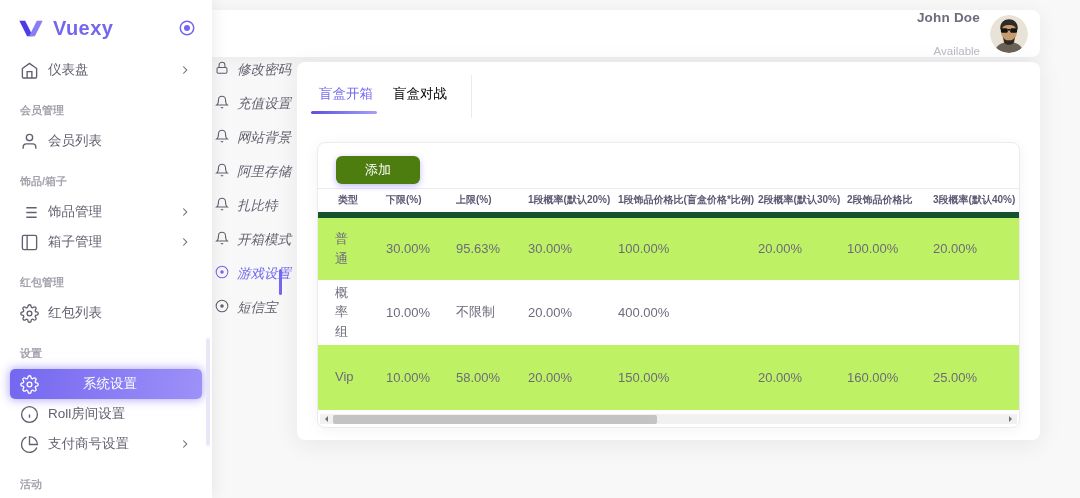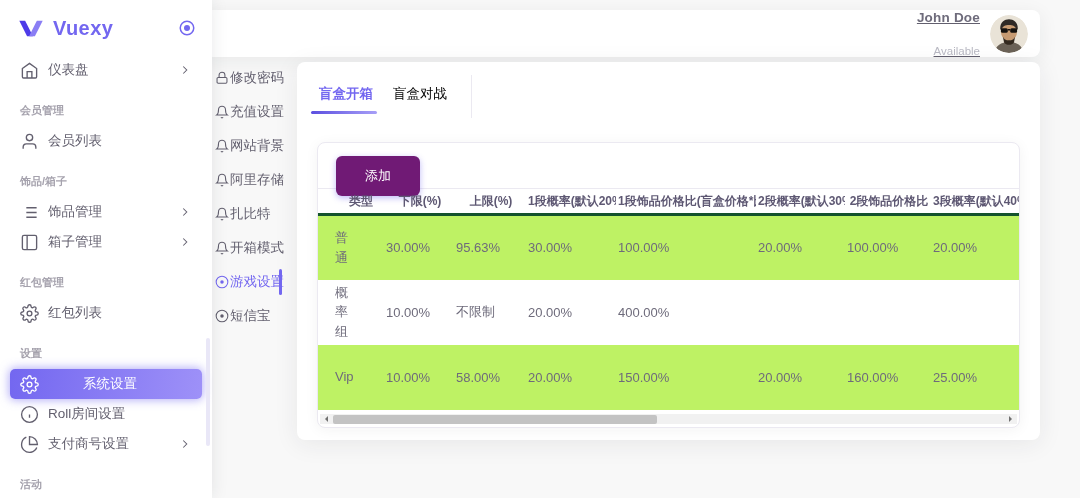--- a/index.html
+++ b/index.html
@@ -26,57 +26,57 @@
   .nav-item.active { background:linear-gradient(100deg,#7367f0 0%,#9e91f8 100%); color:#fff;
                      box-shadow:0 0 10px 1px rgba(115,103,240,.55);gap:44px; }
   .nav-section { margin:18px 0 9px; padding-left:10px; font-size:11px; color:#a5a2ad;
                  height:14px; line-height:14px;font-weight:bold; }
   .sb-thumb { position:absolute; right:2px; top:338px; width:4px; height:108px;
               border-radius:3px; background:#e9e7f7; cursor:pointer; }
 
   
   .topbar { position:absolute; left:205px; top:10px; width:835px; height:47px; background:#fff;
             border-radius:8px; box-shadow:0 4px 20px rgba(34,41,47,.07);
-            display:flex; align-items:center; justify-content:flex-end; padding-right:12px;text-decoration:underline; }
+            display:flex; align-items:center; justify-content:flex-end; padding-right:12px; }
   .user-text { text-align:right; margin-right:10px; }
   .user-name { font-size:13.5px; font-weight:700; color:#6e6b7b; letter-spacing:.2px; }
   .user-status { font-size:11.5px; color:#b9b9c3; margin-top:20px; }
   .avatar { width:38px; height:38px; border-radius:50%; overflow:hidden; cursor:pointer; flex:none; }
 
   
   .submenu { position:absolute; left:215px; top:61px; width:80px; z-index:2; }
-  .sm-item { display:flex; align-items:center; gap:1px; height:34px; font-size:13.5px;
-             color:#625f6e; position:relative; cursor:pointer; white-space:nowrap; }
+  .sm-item { display:flex; align-items:flex-start; gap:8px; height:34px; font-size:13.5px;
+             color:#625f6e; position:relative; cursor:pointer; white-space:nowrap;font-style:italic; }
   .sm-item svg { width:14px; height:14px; flex:none; }
   .sm-item.active { color:#7367f0; }
   .sm-item.active::after { content:""; position:absolute; left:64px; top:4px; width:3px; height:26px;
                            border-radius:3px; background:#7367f0; }
 
   
   .card { position:absolute; left:297px; top:62px; width:743px; height:378px; background:#fff;
           border-radius:8px; box-shadow:0 4px 24px rgba(34,41,47,.08); }
   .tabs { display:flex; align-items:stretch; padding:13px 20px 0; height:56px; }
   .tab { font-size:13.5px; color:#000000; padding:10px 2px 0; margin-right:16px;
          position:relative; cursor:pointer; }
-  .tab.active { color:#7367f0; font-weight:700; }
+  .tab.active { color:#7367f0; font-weight:400; }
   .tab.active::after { content:""; position:absolute; left:-6px; right:-2px; bottom:4px; height:3px;
                        border-radius:3px; background:linear-gradient(90deg,#5c4fe0,#a79ff7); }
   .tab-divider { width:1px; background:#ebe9f1; margin-left:6px; }
 
   .panel { margin:24px 20px 0; height:286px; position:relative; background:#fff;
            border:1px solid #ebe9f1; border-radius:8px;
            box-shadow:0 2px 14px rgba(34,41,47,.05); overflow:hidden; }
   .toolbar { height:45px; padding:13px 0 0 18px; }
-  .add-btn { width:84px; height:40px; background:#701a75; color:#fff; border:none; border-radius:6px;
+  .add-btn { width:84px; height:28px; background:#4d7c0f; color:#fff; border:none; border-radius:6px;
              font-size:13px; cursor:pointer; box-shadow:0 2px 6px rgba(115,103,240,.45);
              font-family:inherit; }
 
   table { width:100%; border-collapse:collapse; table-layout:fixed; }
-  thead th { height:26px; border-top:1px solid #ebe9f1; border-bottom:3px solid #14532d;
-             font-size:12px; color:#5e5873; font-weight:700; text-align:center;
+  thead th { height:26px; border-top:1px solid #ebe9f1; border-bottom:6px solid #14532d;
+             font-size:10px; color:#5e5873; font-weight:700; text-align:left;
              padding:0 0 0 2px; white-space:nowrap; overflow:hidden; }
   thead th.c1 { padding-left:20px; }
   tbody td { height:65px; font-size:13px; color:#6e6b7b; padding:0 0 0 2px; vertical-align:middle; }
   tbody td.c1 { padding-left:17px; padding-right:24px; line-height:1.5; word-break:break-all; }
   tbody tr.striped { background:#bef264; }
 
   .hscroll { position:absolute; left:2px; right:2px; bottom:3px; height:10px; background:#f1f1f1; }
   .hs-thumb { position:absolute; left:13px; top:0.5px; width:324px; height:9px;
               background:#c3c3c3; border-radius:2px; cursor:pointer; }
   .hs-arrow { position:absolute; top:2px; width:0; height:0; border:3px solid transparent; cursor:pointer; }

